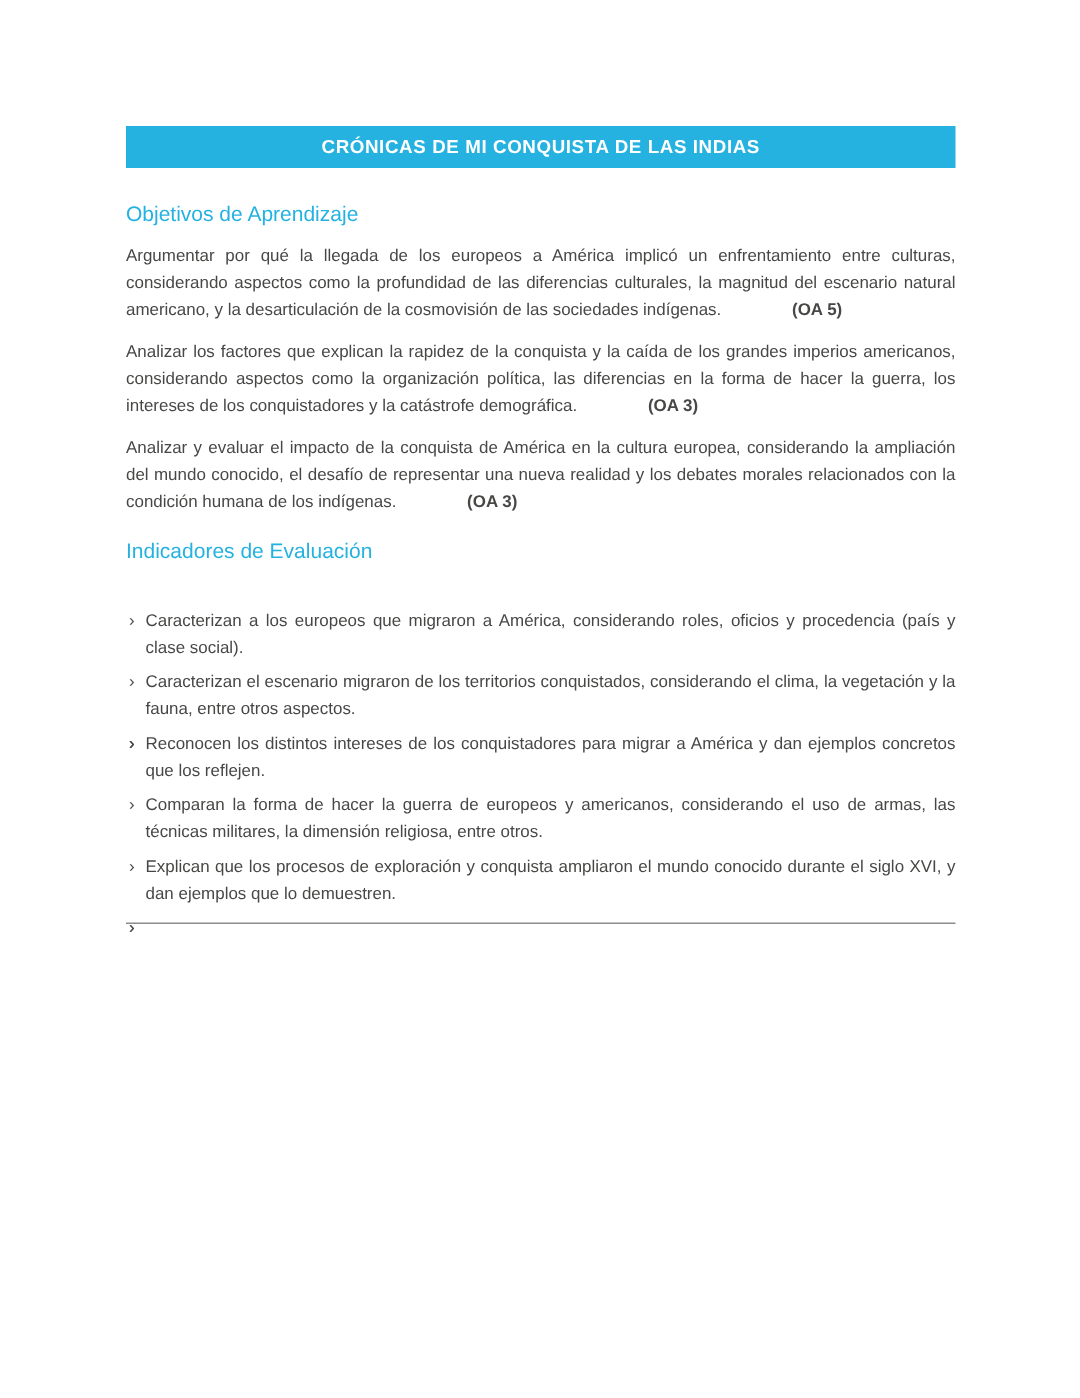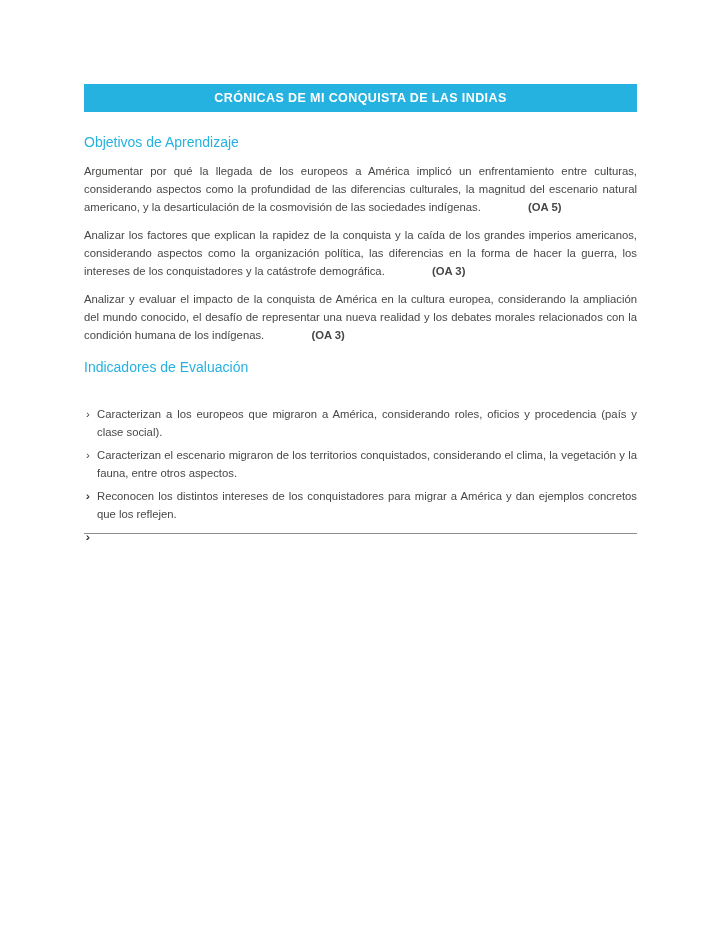--- a/index.html
+++ b/index.html
@@ -98,22 +98,22 @@
     <p class="body-par"><span>Analizar y evaluar el impacto de la conquista de América en la cultura europea, considerando la ampliación del mundo conocido, el desafío de representar una nueva realidad y los debates morales relacionados con la condición humana de los indígenas.</span> <b>(OA 3)</b></p>
 
     <h2 class="section-heading indicators">Indicadores de Evaluación</h2>
 
     <ul class="indicator-list">
       <li><span class="marker">›</span><span>Caracterizan a los europeos que migraron a América, considerando roles, oficios y procedencia (país y clase social).</span></li>
       <li><span class="marker">›</span><span>Caracterizan el escenario migraron de los territorios conquistados, considerando el clima, la vegetación y la fauna, entre otros aspectos.</span></li>
       <li><span class="marker">›</span></li>
       <li><span class="marker">›</span></li>
       <li><span class="marker">›</span><span>Reconocen los distintos intereses de los conquistadores para migrar a América y dan ejemplos concretos que los reflejen.</span></li>
-      <li><span class="marker">›</span></li>
-      <li><span class="marker">›</span></li>
+      <li><span class="marker">›</span><span>Comparan la forma de hacer la guerra de europeos y americanos, considerando el uso de armas, las técnicas militares, la dimensión religiosa, entre otros.</span></li>
+      <li><span class="marker">›</span><span>Explican que los procesos de exploración y conquista ampliaron el mundo conocido durante el siglo XVI, y dan ejemplos que lo demuestren.</span></li>
       <li><span class="marker">›</span></li>
       <li><span class="marker">›</span></li>
     </ul>
 
     <hr class="bottom-rule">
 
   </div>
 </div>
 
 </body></html>

